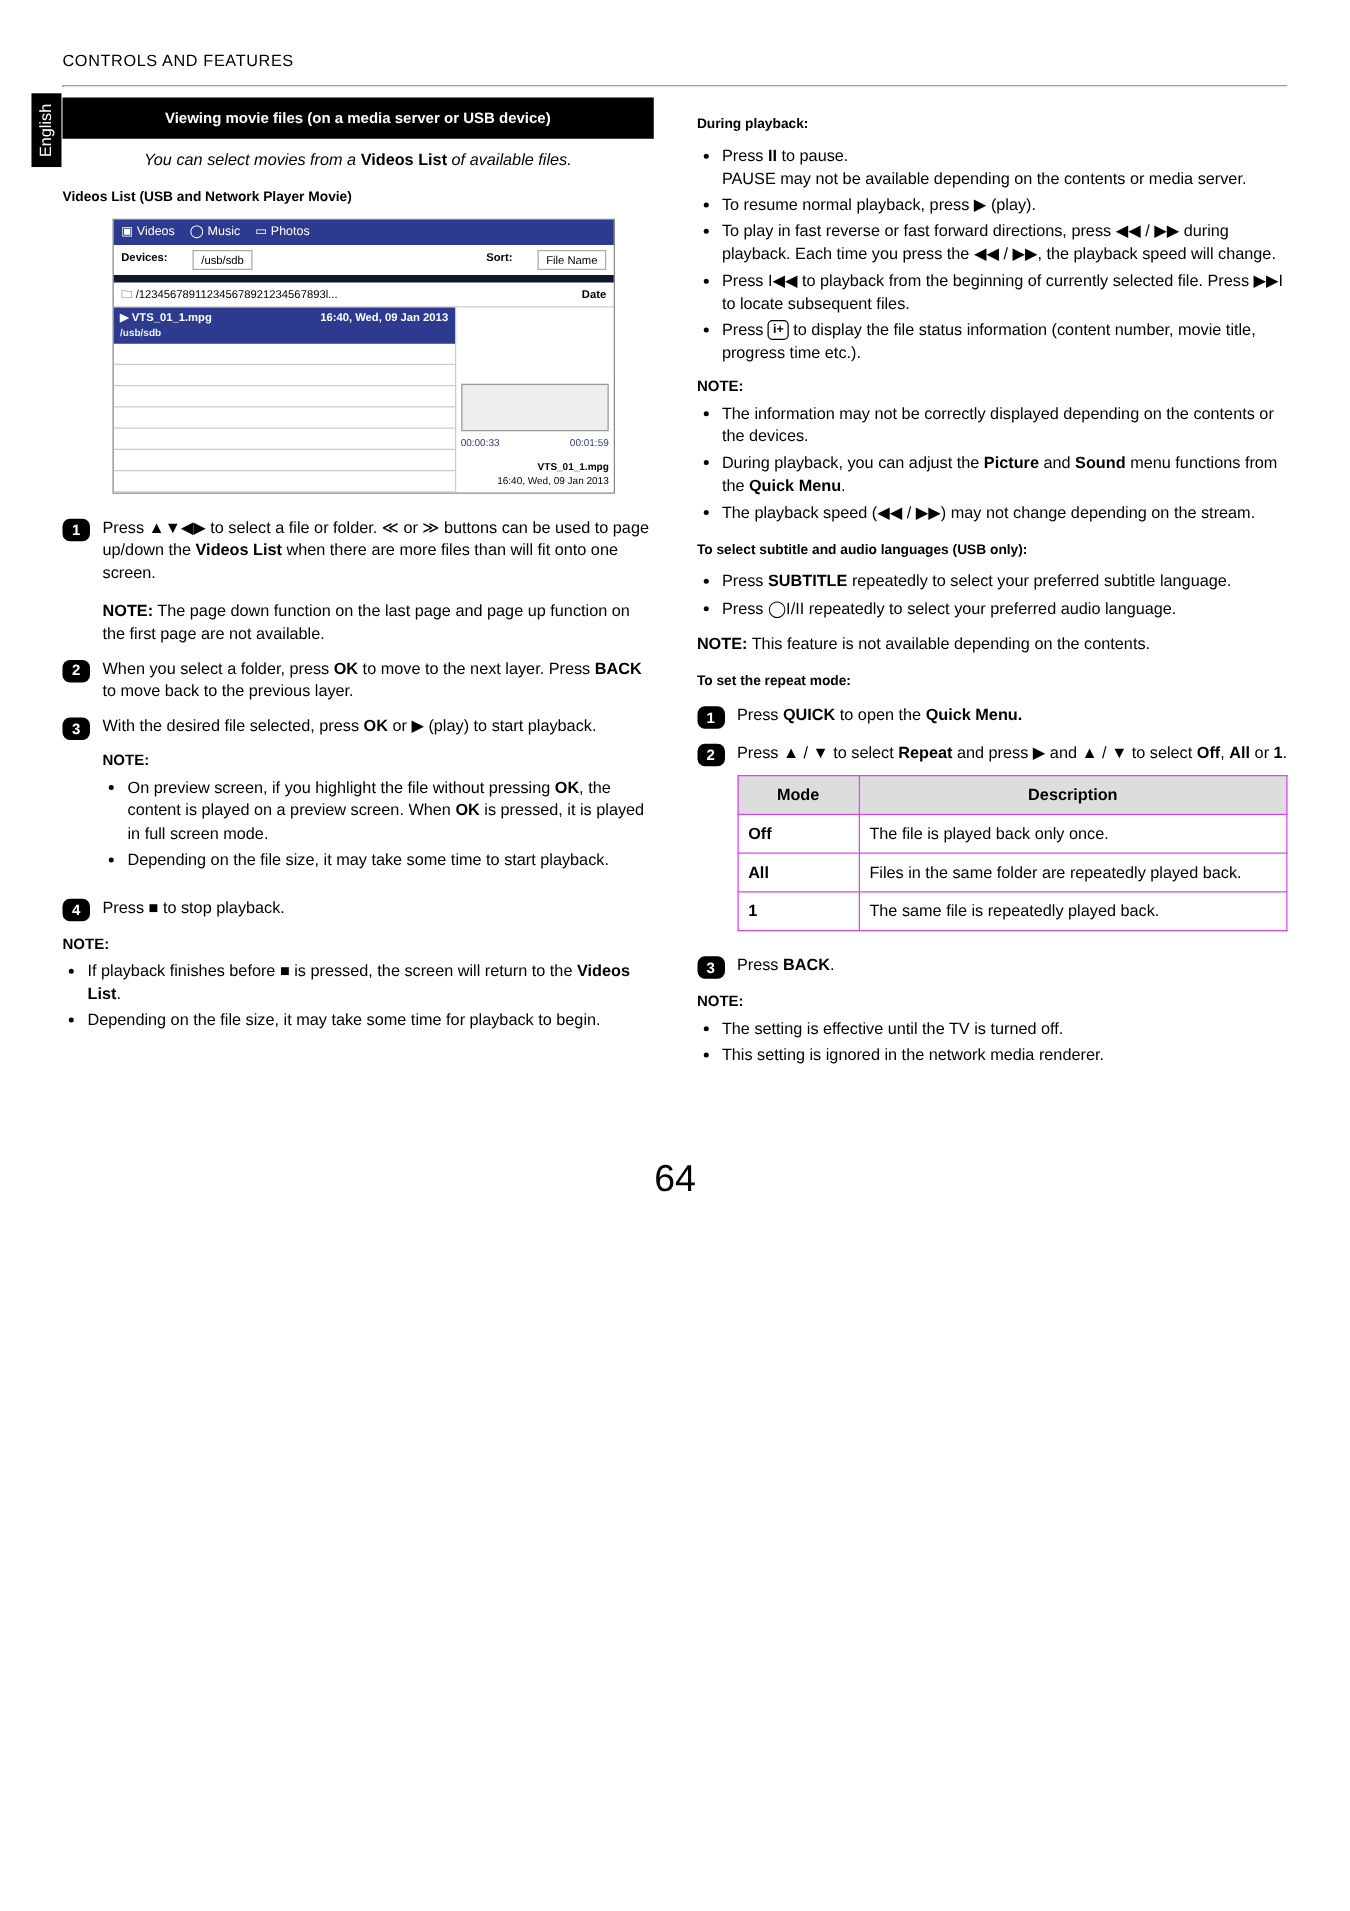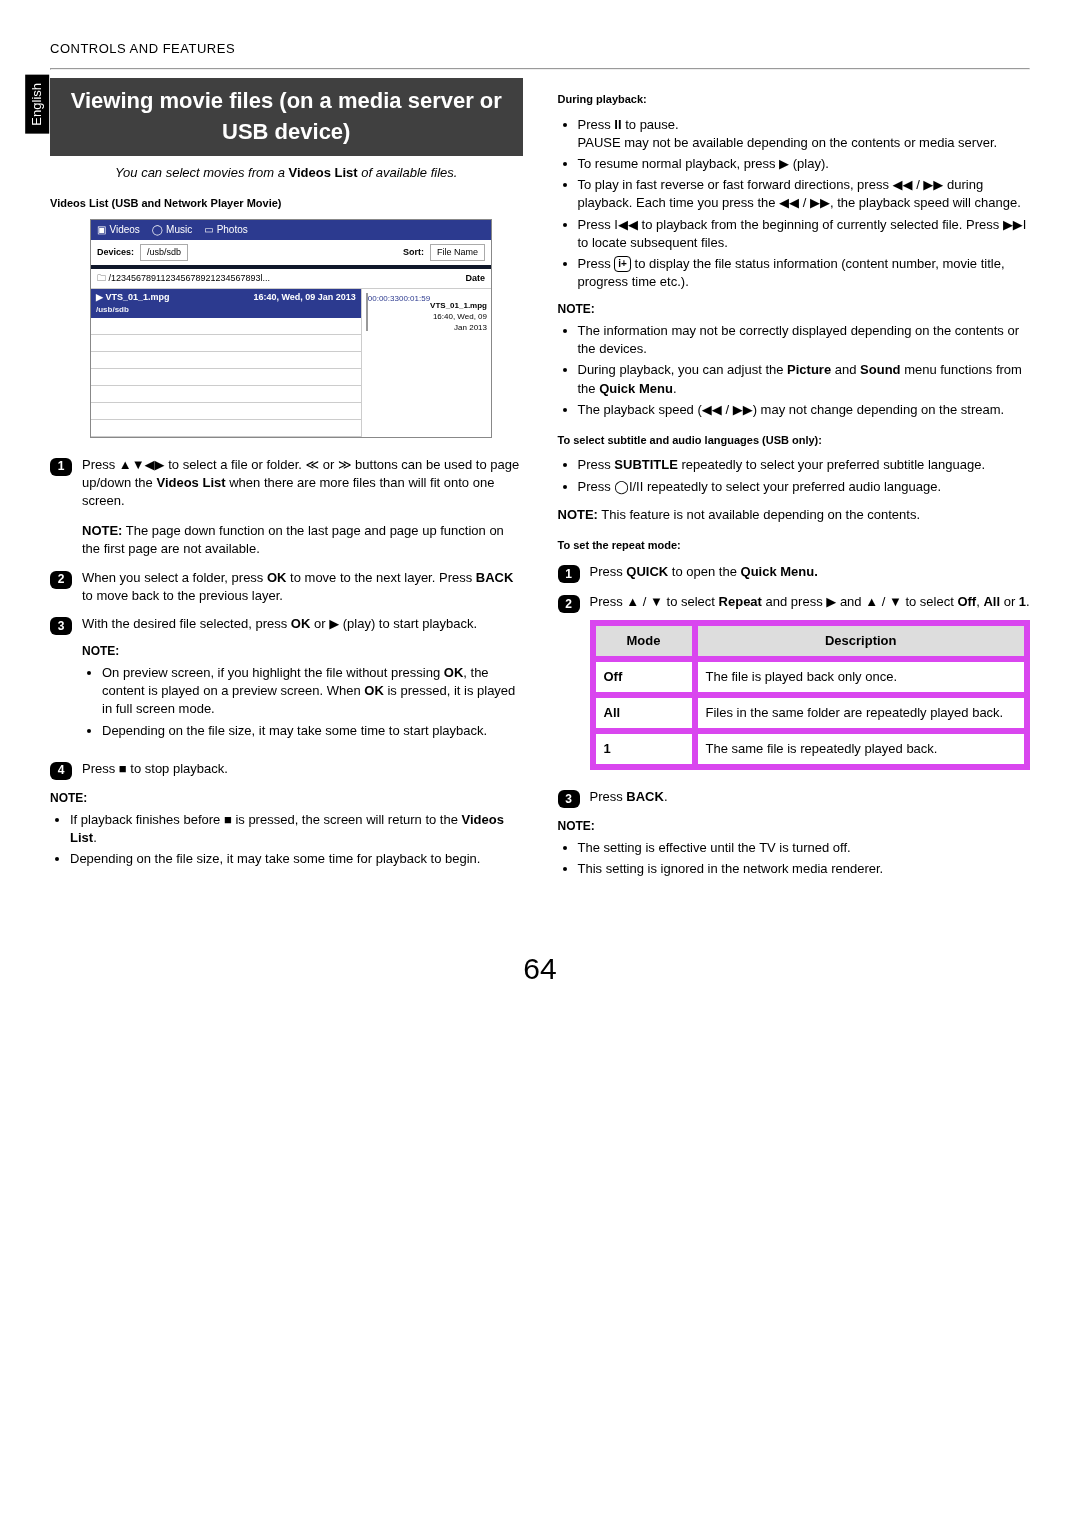--- a/index.html
+++ b/index.html
@@ -26,25 +26,25 @@
       padding: 8px 3px;
       font-size: 13px;
     }
     .columns {
       display: flex;
       gap: 35px;
       margin-top: 8px;
     }
     .col { flex: 1; }
     .title-box {
-      background: #404040;
+      background: #000000;
       color: #fff;
       text-align: center;
       padding: 8px;
-      font-size: 22px;
+      font-size: 12px;
       font-weight: bold;
       margin-bottom: 8px;
     }
     .intro { font-style: italic; text-align: center; margin-bottom: 14px; }
     .intro b { font-style: normal; font-weight: bold; }
     .sub-h { font-weight: bold; font-size: 11px; margin: 14px 0 8px 0; }
     .ui-screenshot {
       border: 1px solid #888;
       margin: 6px 0 18px 40px;
       width: 400px;
@@ -53,26 +53,26 @@
     }
     .ui-tabs {
       background: #2c3a8f;
       color: #fff;
       display: flex;
       gap: 12px;
       padding: 3px 6px;
       font-size: 10px;
     }
     .ui-tab { display: flex; gap: 3px; align-items: center; }
-    .ui-row { display: flex; padding: 4px 6px; gap: 6px; border-bottom: 4px solid #0f172a; align-items: center; }
+    .ui-row { display: flex; padding: 4px 6px; gap: 20px; border-bottom: 6px solid #0f172a; }
     .ui-label { font-weight: bold; }
     .ui-box { border: 1px solid #aaa; padding: 1px 6px; }
     .ui-body { display: flex; }
     .ui-list { flex: 2.3; border-right: 1px solid #ccc; font-weight: bold; }
-    .ui-preview { flex: 1; padding: 4px; display:flex; flex-direction:row; justify-content:flex-end; }
+    .ui-preview { flex: 1; padding: 4px; display:flex; flex-direction:column; justify-content:flex-end; }
     .ui-breadcrumb { padding: 3px 6px; display: flex; justify-content: space-between; border-bottom: 1px solid #ccc; font-size: 9px; }
     .ui-selected {
       background: #2c3a8f; color: #fff;
       padding: 2px 5px; display:flex; justify-content: space-between; font-size: 9px;
     }
     .ui-subtext { font-size: 8px; opacity:.9; }
     .ui-blank { border-bottom: 1px solid #ccc; height: 16px; }
     .ui-thumb { border:1px solid #999; height:36px; margin-bottom:4px; background:#eee; }
     .ui-times { display:flex; justify-content: space-between; color:#2c3a8f; font-size:8px; }
     .ui-meta { text-align:right; font-size:8px; margin-top:7px; }
@@ -89,21 +89,21 @@
     ul.bul li { margin: 3px 0; }
     .info-icon {
       display:inline-block; border:1.5px solid #000; border-radius:4px;
       padding: 0 3px; font-size: 10px; font-weight:bold; line-height:14px;
       vertical-align: middle;
     }
     table.modes {
       border-collapse: collapse; width: 100%; margin: 8px 0;
     }
     table.modes th, table.modes td {
-      border: 6px solid #d946ef; padding: 6px 8px; text-align: left; font-size: 13px;
+      border: 1px solid #d946ef; padding: 6px 8px; text-align: left; font-size: 13px;
     }
     table.modes th { background: #ddd; font-weight: bold; text-align: center; }
     table.modes td:first-child { width: 80px; font-weight: bold; }
     .page-num { text-align:center; font-size: 30px; margin-top: 60px; }
     .sym { font-family: "Segoe UI Symbol","Apple Symbols",sans-serif; }
   </style>
 </head>
 <body>
 
 <div class="lang-tab">English</div>

